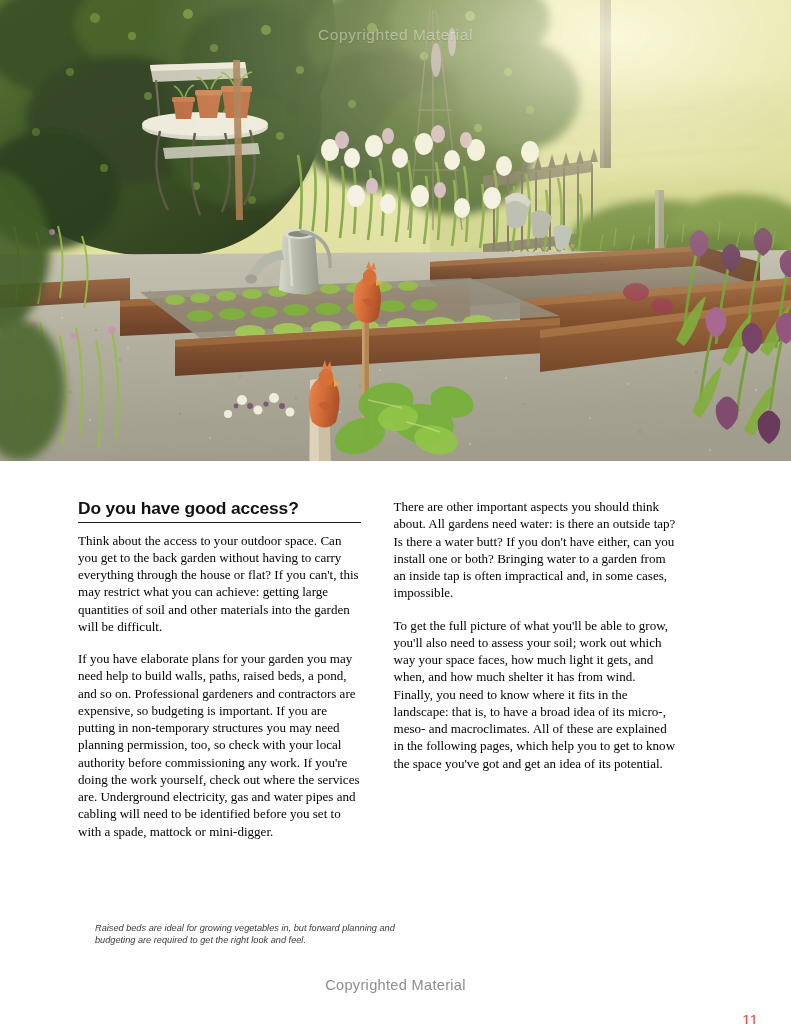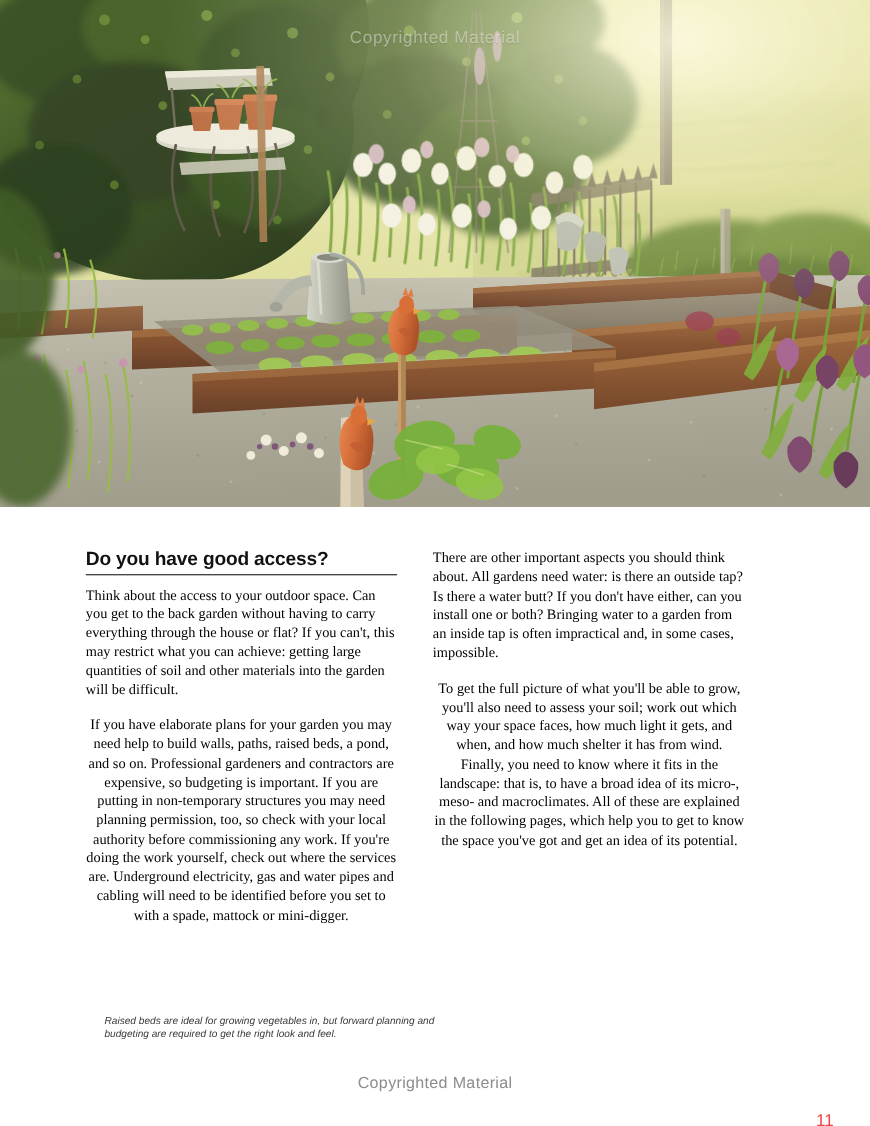--- a/index.html
+++ b/index.html
@@ -65,21 +65,21 @@
 
   p.body {
     margin: 0 0 0 0;
     font-family: "Liberation Serif", serif;
     font-size: 13.05px;
     line-height: 17.25px;
     color: #000000;
     text-align: left;
     hyphens: none;
   }
-  p.body + p.body { margin-top: 15px; text-align: center; }
+  p.body + p.body { margin-top: 15px; }
   .gap-para { margin-top: 15px; }
 
   
   .caption-row {
     position: absolute;
     left: 78px;
     top: 446px;
     width: 330px;
     display: flex;
     align-items: flex-end;

